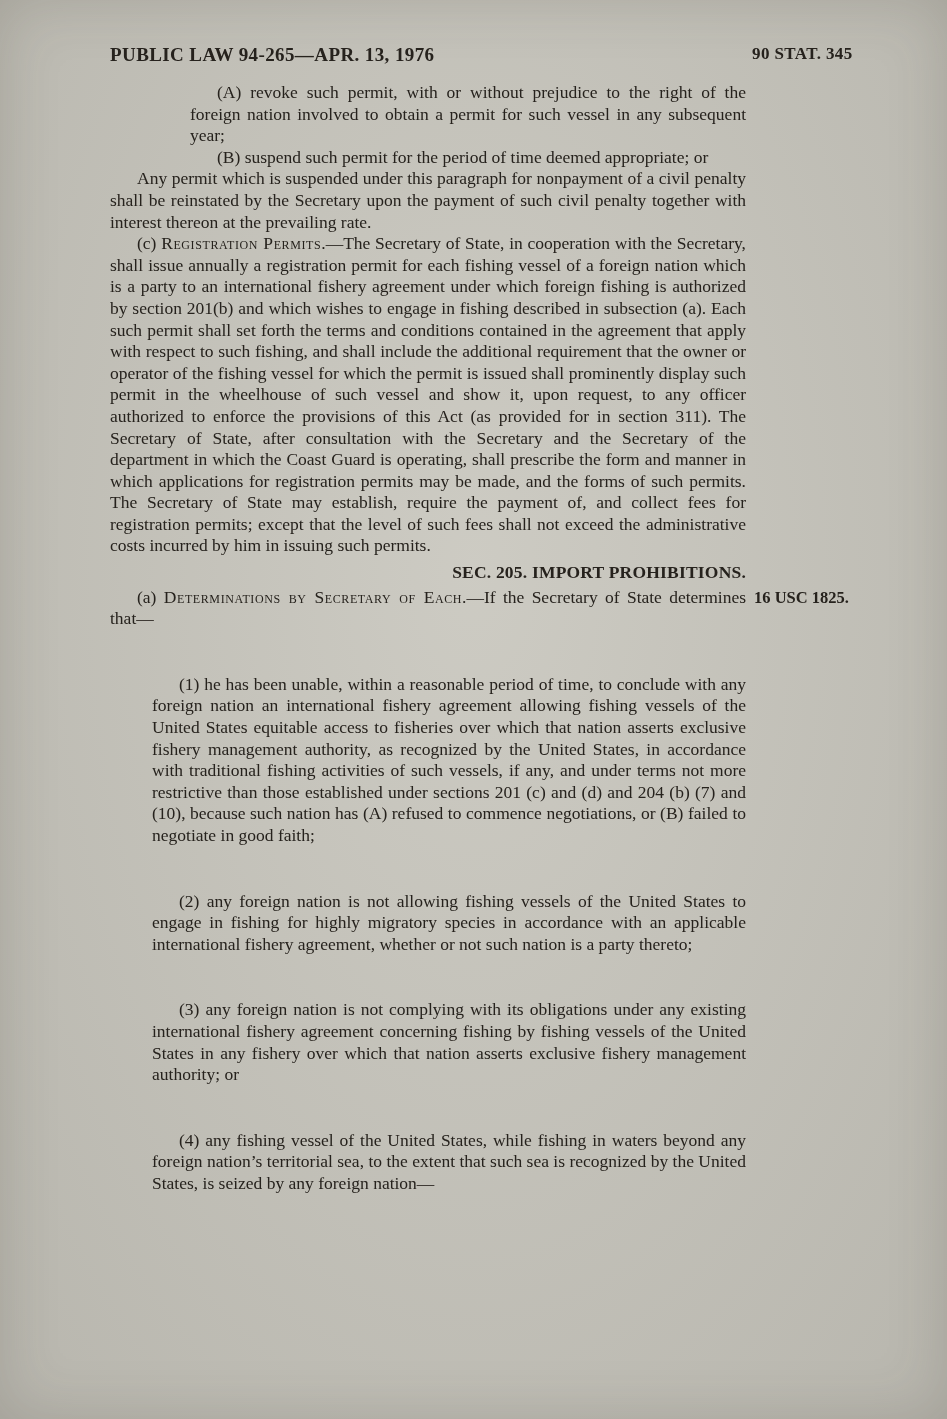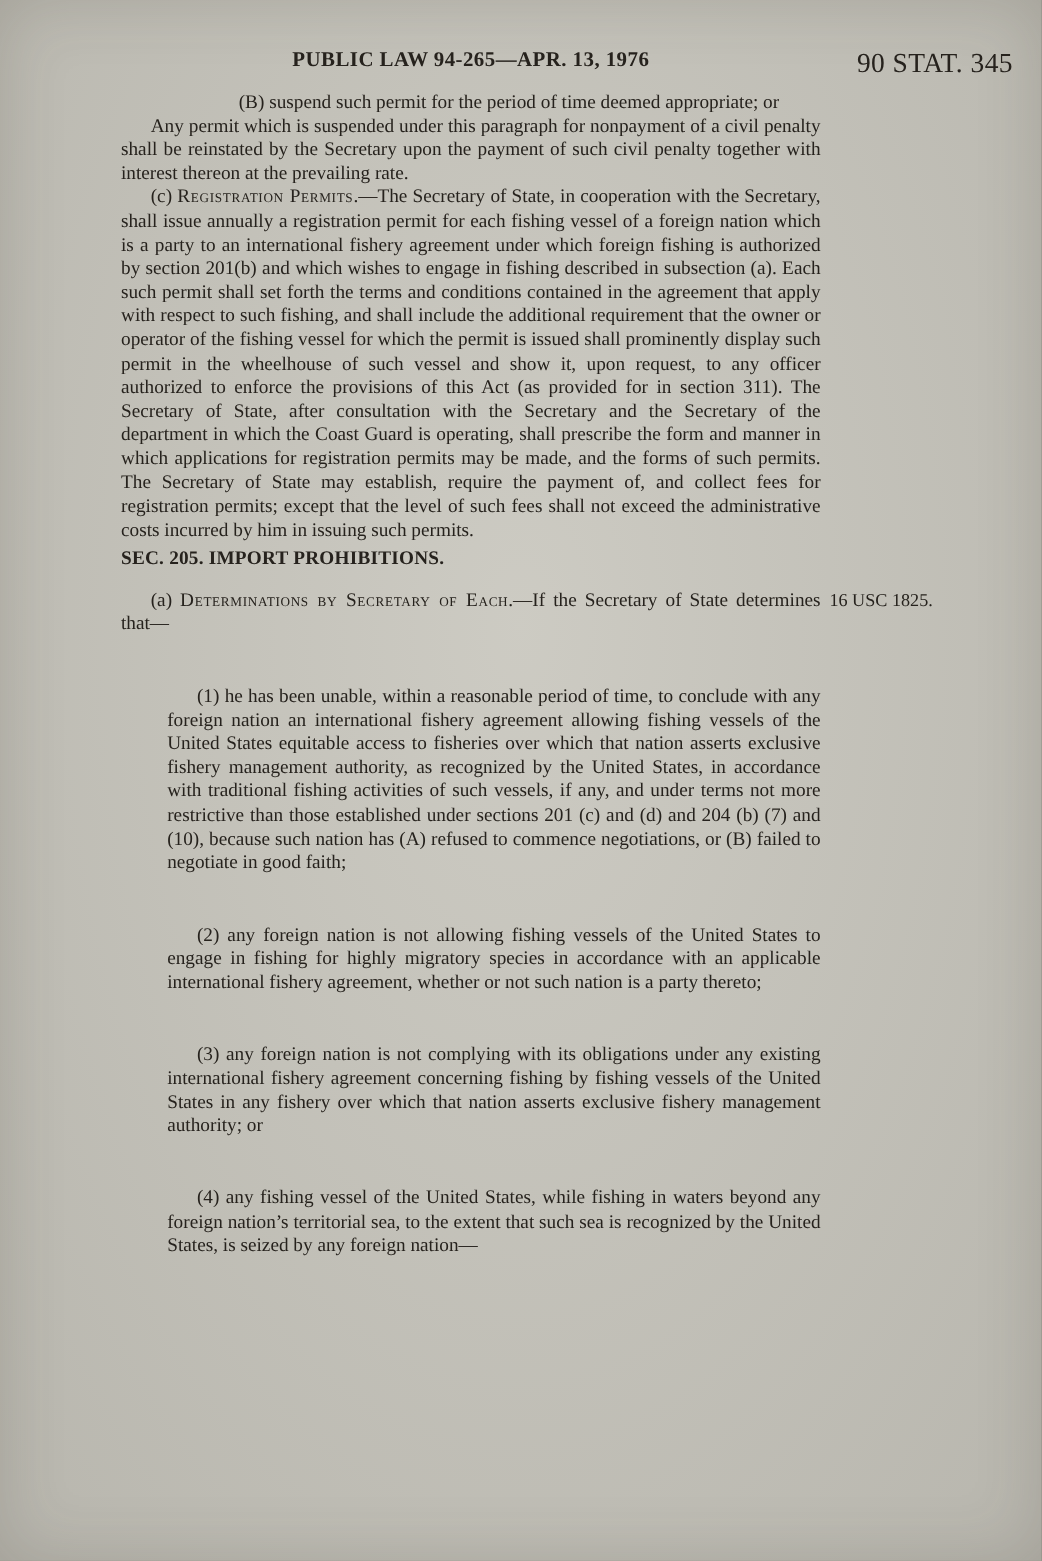--- a/index.html
+++ b/index.html
@@ -23,32 +23,32 @@
     position: absolute;
     top: 44px;
     left: 0;
     width: 947px;
     height: 28px;
   }
   .header-title {
     position: absolute;
     left: 110px;
     width: 636px;
-    text-align: center;
+    text-align: left;
     font-size: 19px;
     font-weight: bold;
     letter-spacing: 0.4px;
     white-space: nowrap;
   }
   .header-stat {
     position: absolute;
-    left: 779px;
+    left: 752px;
     top: 0;
-    font-size: 25px;
-    font-weight: normal;
+    font-size: 17px;
+    font-weight: bold;
     letter-spacing: 0.4px;
     white-space: nowrap;
   }
   .text-column {
     position: absolute;
     top: 82px;
     left: 110px;
     width: 636px;
     font-size: 17.5px;
     line-height: 21.6px;
@@ -60,56 +60,57 @@
   }
   .item-letter {
     margin-left: 80px;
   }
   .item-number {
     margin-left: 42px;
     margin-top: 44px;
   }
   .heading {
     text-indent: 0;
-    text-align: left;
+    text-align: right;
     font-weight: bold;
     margin-top: 5px;
-    margin-bottom: 16px;
+    margin-bottom: 3px;
     letter-spacing: 0.2px;
   }
   .with-note {
     position: relative;
   }
   .sc {
     font-variant: small-caps;
     letter-spacing: 0.6px;
   }
   .margin-note {
     position: absolute;
     left: 644px;
     top: 1px;
     width: 140px;
     text-indent: 0;
     text-align: left;
     font-size: 16.5px;
     line-height: 20px;
     white-space: nowrap;
-    font-weight: normal;
+    font-weight: bold;
   }
 </style>
 </head>
 <body>
 
 <div class="page">
   <header class="page-header">
     <div class="header-title">PUBLIC LAW 94-265—APR. 13, 1976</div>
     <div class="header-stat">90 STAT. 345</div>
   </header>
 
   <main class="text-column" id="text-column">
+      <p class="block item-letter"><span>(A) revoke such permit, with or without prejudice to the right of the foreign nation involved to obtain a permit for such vessel in any subsequent year;</span></p>
       <p class="block item-letter"><span>(B) suspend such permit for the period of time deemed appropriate; or</span></p>
       <p class="block para"><span>Any permit which is suspended under this paragraph for nonpayment of a civil penalty shall be reinstated by the Secretary upon the payment of such civil penalty together with interest thereon at the prevailing rate.</span></p>
       <p class="block para"><span>(c) </span><span class="sc">Registration Permits</span><span>.—The Secretary of State, in cooperation with the Secretary, shall issue annually a registration permit for each fishing vessel of a foreign nation which is a party to an international fishery agreement under which foreign fishing is authorized by section 201(b) and which wishes to engage in fishing described in subsection (a). Each such permit shall set forth the terms and conditions contained in the agreement that apply with respect to such fishing, and shall include the additional requirement that the owner or operator of the fishing vessel for which the permit is issued shall prominently display such permit in the wheelhouse of such vessel and show it, upon request, to any officer authorized to enforce the provisions of this Act (as provided for in section 311). The Secretary of State, after consultation with the Secretary and the Secretary of the department in which the Coast Guard is operating, shall prescribe the form and manner in which applications for registration permits may be made, and the forms of such permits. The Secretary of State may establish, require the payment of, and collect fees for registration permits; except that the level of such fees shall not exceed the administrative costs incurred by him in issuing such permits.</span></p>
       <p class="block heading"><span>SEC. 205. IMPORT PROHIBITIONS.</span></p>
       <p class="block para with-note"><span>(a) </span><span class="sc">Determinations by Secretary of Each</span><span>.—If the Secretary of State determines that—</span><span class="margin-note">16 USC 1825.</span></p>
       <p class="block item-number"><span>(1) he has been unable, within a reasonable period of time, to conclude with any foreign nation an international fishery agreement allowing fishing vessels of the United States equitable access to fisheries over which that nation asserts exclusive fishery management authority, as recognized by the United States, in accordance with traditional fishing activities of such vessels, if any, and under terms not more restrictive than those established under sections 201 (c) and (d) and 204 (b) (7) and (10), because such nation has (A) refused to commence negotiations, or (B) failed to negotiate in good faith;</span></p>
       <p class="block item-number"><span>(2) any foreign nation is not allowing fishing vessels of the United States to engage in fishing for highly migratory species in accordance with an applicable international fishery agreement, whether or not such nation is a party thereto;</span></p>
       <p class="block item-number"><span>(3) any foreign nation is not complying with its obligations under any existing international fishery agreement concerning fishing by fishing vessels of the United States in any fishery over which that nation asserts exclusive fishery management authority; or</span></p>
       <p class="block item-number"><span>(4) any fishing vessel of the United States, while fishing in waters beyond any foreign nation’s territorial sea, to the extent that such sea is recognized by the United States, is seized by any foreign nation—</span></p>
     </main>

